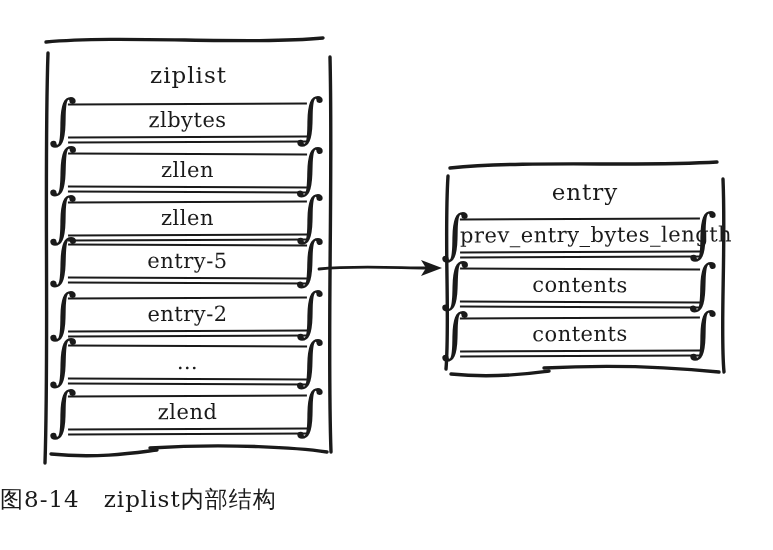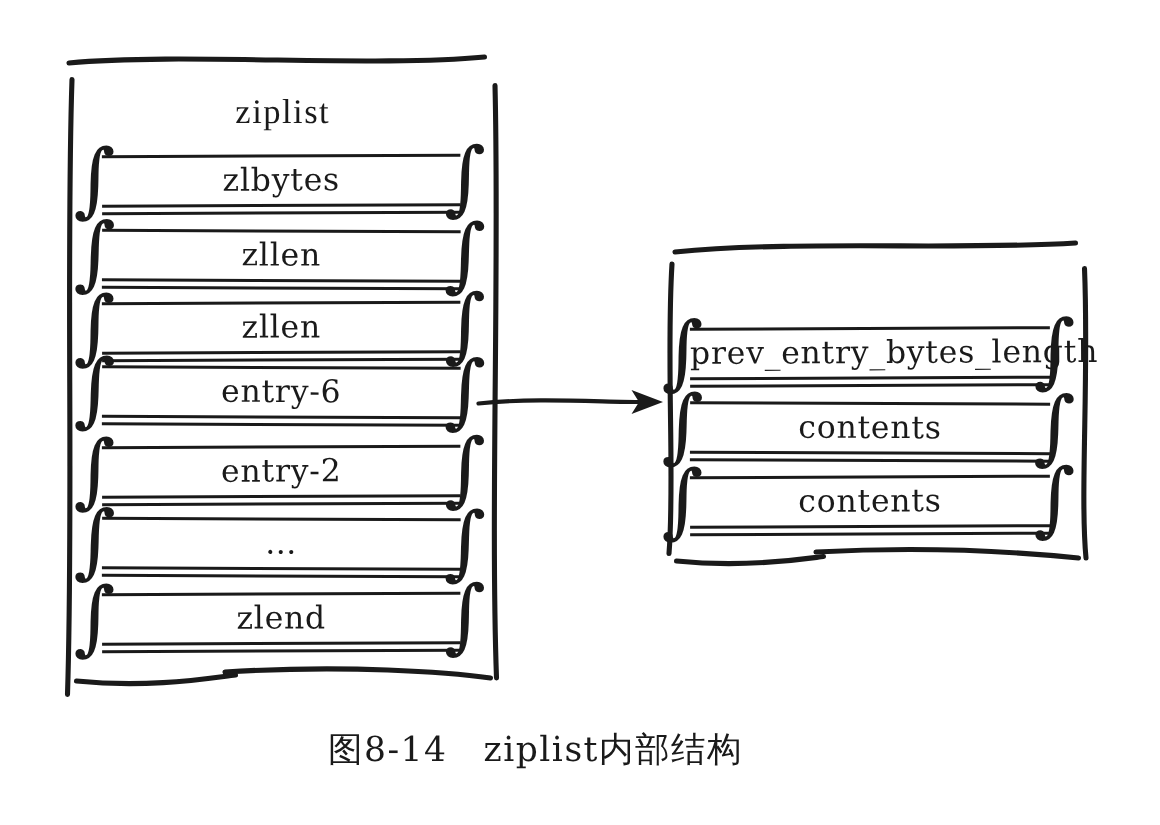--- a/index.html
+++ b/index.html
@@ -17,21 +17,20 @@
   }
   .strokes{position:absolute;left:0;top:0;width:773px;height:550px;}
   .strokes path{fill:none;stroke:var(--ink);stroke-linecap:round;}
   .frame{stroke-width:3.4px;}
   .arrow-line{stroke-width:2.8px;}
   .box-title{
     position:absolute;
     text-align:center;
     font-size:23px;
     letter-spacing:1px;
-    font-family:Liberation Serif, serif;
   }
   .box-title.lt{left:47px;width:283px;top:62px;}
   .box-title.rt{left:447px;width:276px;top:179px;}
   .row{
     position:absolute;
     height:31px;
     border-top:2.6px solid var(--ink);
     border-bottom:7px double var(--ink);
     box-sizing:content-box;
   }
@@ -53,21 +52,21 @@
     font-size:54px;
     line-height:1;
     font-style:normal;
     color:var(--ink);
   }
   .brace-l{left:-19px;}
   .brace-r{right:-17px;}
   .caption{
     position:absolute;
     left:0;top:484px;width:714px;
-    text-align:center;
+    text-align:left;
     font-size:23px;
     letter-spacing:1px;
   }
 </style>
 </head>
 <body>
 
 <div class="figure">
 
   <svg class="strokes" viewBox="0 0 773 550" aria-hidden="true">
@@ -88,40 +87,41 @@
       <path class="frame" d="M 544 368 C 620 364, 680 368, 719 372"></path>
     </g>
 
     <g>
       <path class="arrow-line" d="M 319 269 C 355 265, 400 268, 428 268"></path>
       <polygon points="442,268 421,260 426,268 421,276" fill="#1a1a1a" stroke="none"></polygon>
     </g>
   </svg>
 
   <div class="box-title lt">ziplist</div>
+  <div class="box-title rt">entry</div>
 
   <div id="left-rows">
       <div class="row tilt-a" style="left: 68px; top: 103px; width: 239px;">
     <span class="brace brace-l">∫</span>
     <span class="row-label">zlbytes</span>
     <span class="brace brace-r">∫</span>
   </div>
       <div class="row tilt-b" style="left: 68px; top: 153px; width: 239px;">
     <span class="brace brace-l">∫</span>
     <span class="row-label">zllen</span>
     <span class="brace brace-r">∫</span>
   </div>
       <div class="row tilt-a" style="left: 68px; top: 201px; width: 239px;">
     <span class="brace brace-l">∫</span>
     <span class="row-label">zllen</span>
     <span class="brace brace-r">∫</span>
   </div>
       <div class="row tilt-b" style="left: 68px; top: 244px; width: 239px;">
     <span class="brace brace-l">∫</span>
-    <span class="row-label">entry-6</span>
+    <span class="row-label">entry-5</span>
     <span class="brace brace-r">∫</span>
   </div>
       <div class="row tilt-a" style="left: 68px; top: 297px; width: 239px;">
     <span class="brace brace-l">∫</span>
     <span class="row-label">entry-2</span>
     <span class="brace brace-r">∫</span>
   </div>
       <div class="row tilt-b" style="left: 68px; top: 345px; width: 239px;">
     <span class="brace brace-l">∫</span>
     <span class="row-label">…</span>

